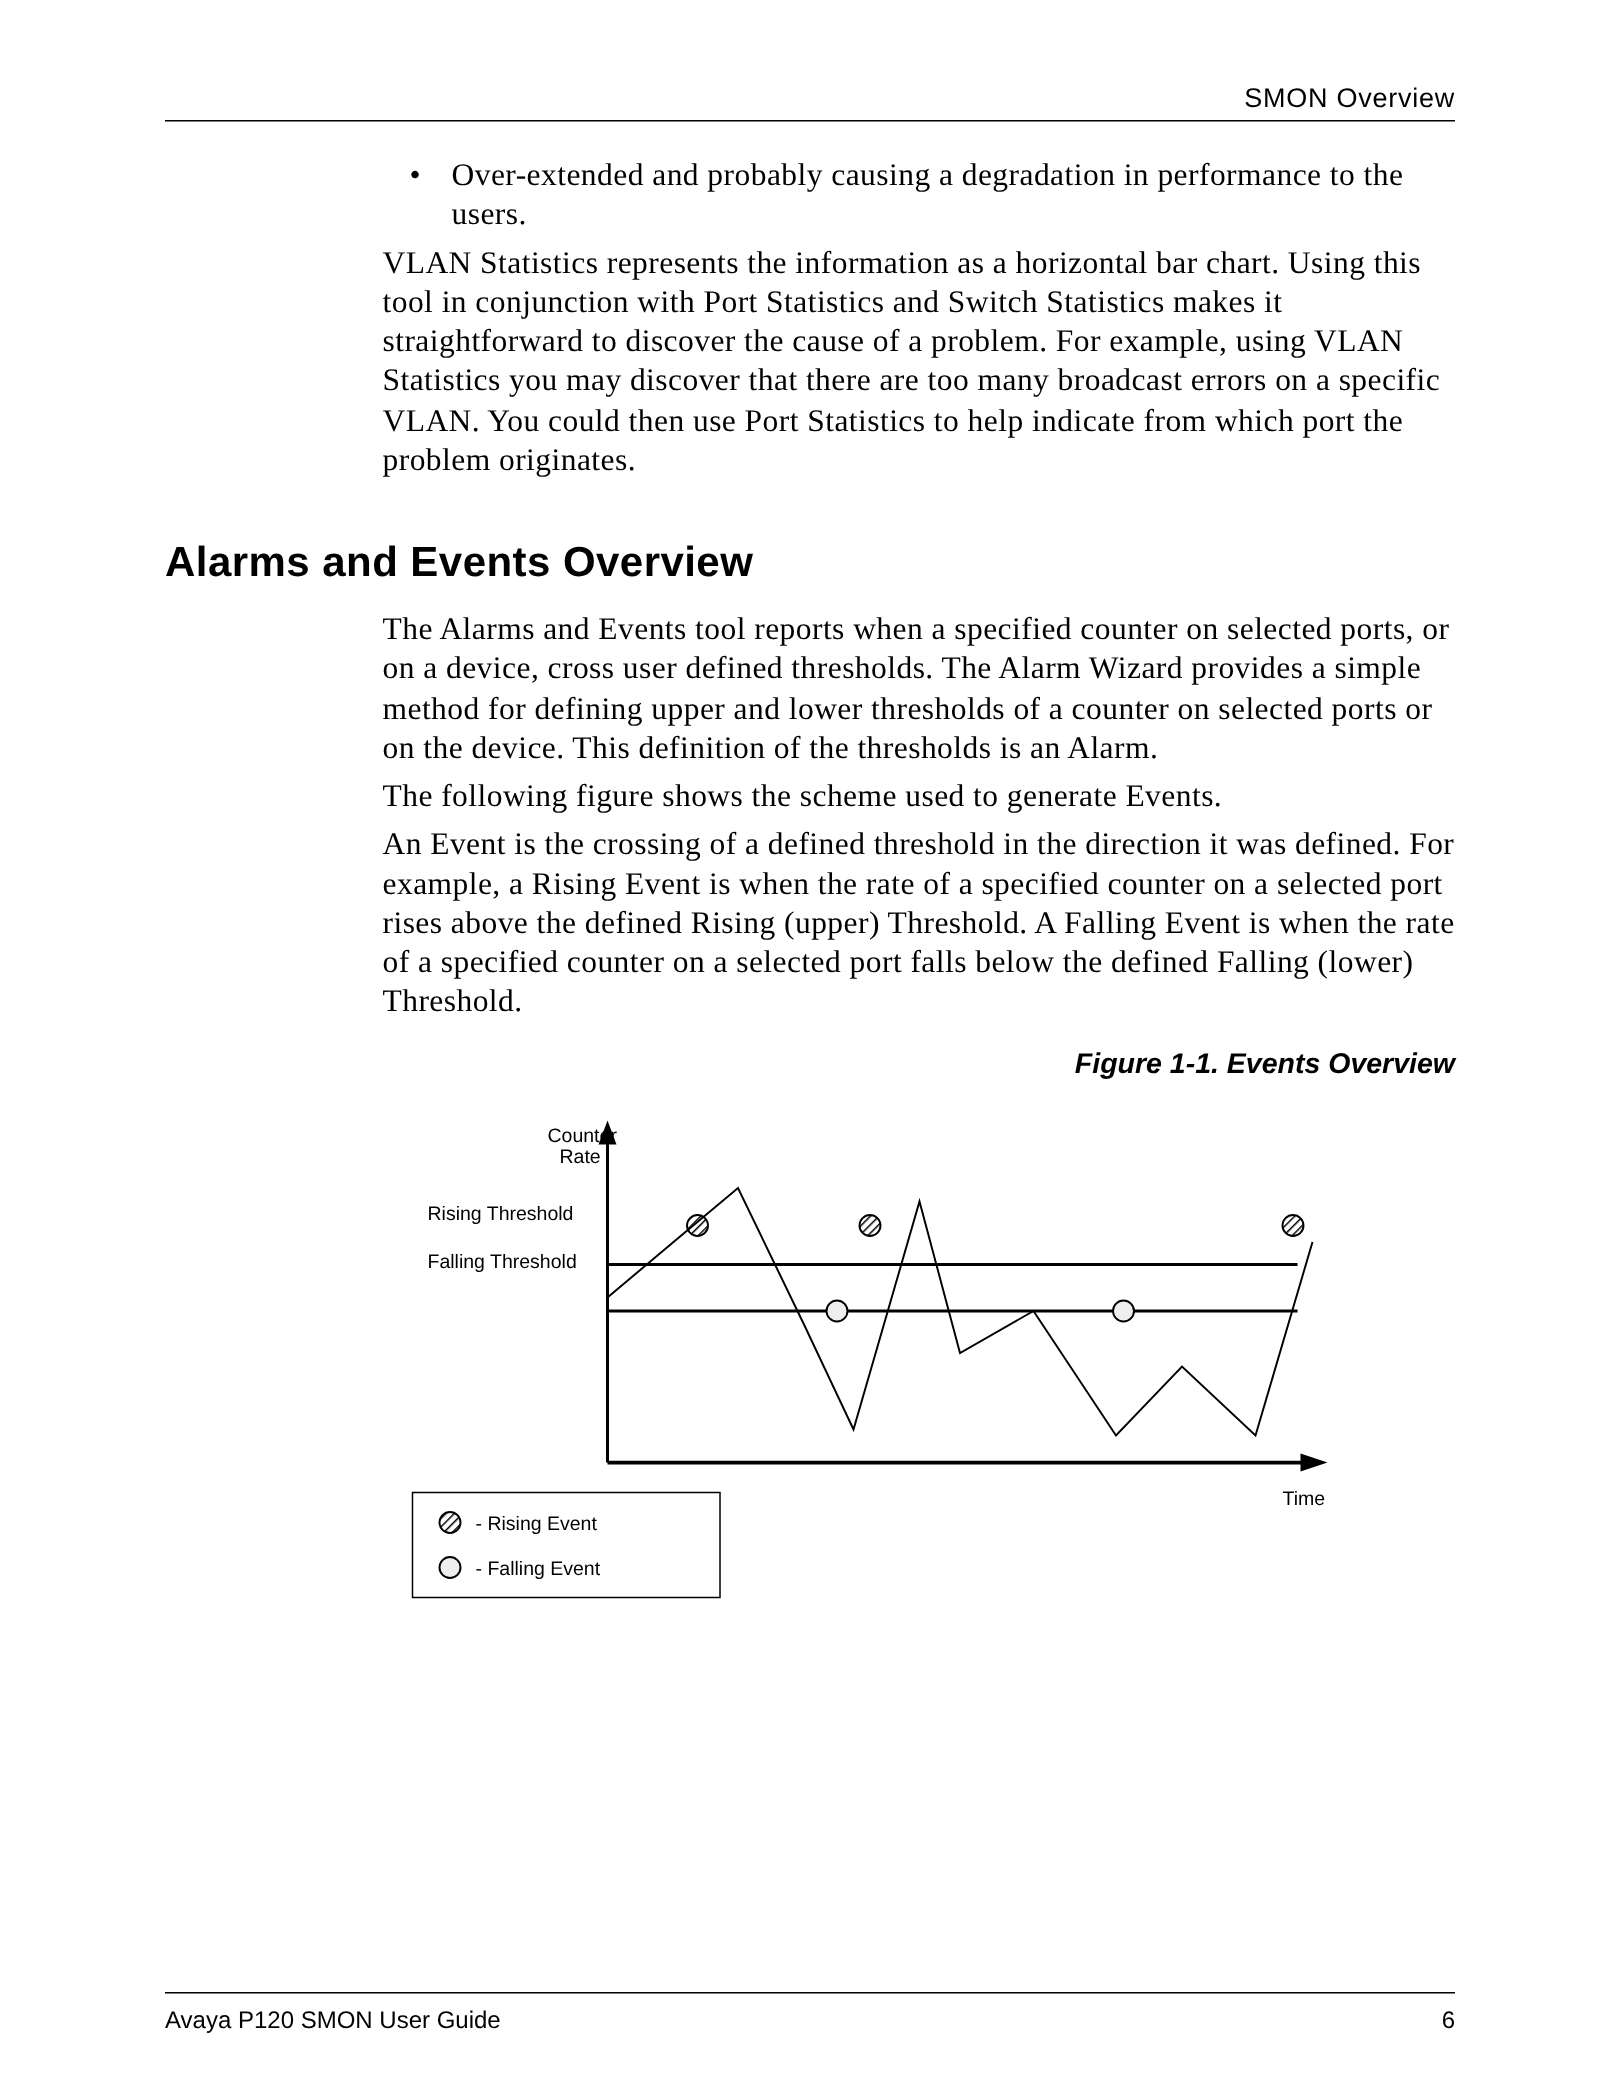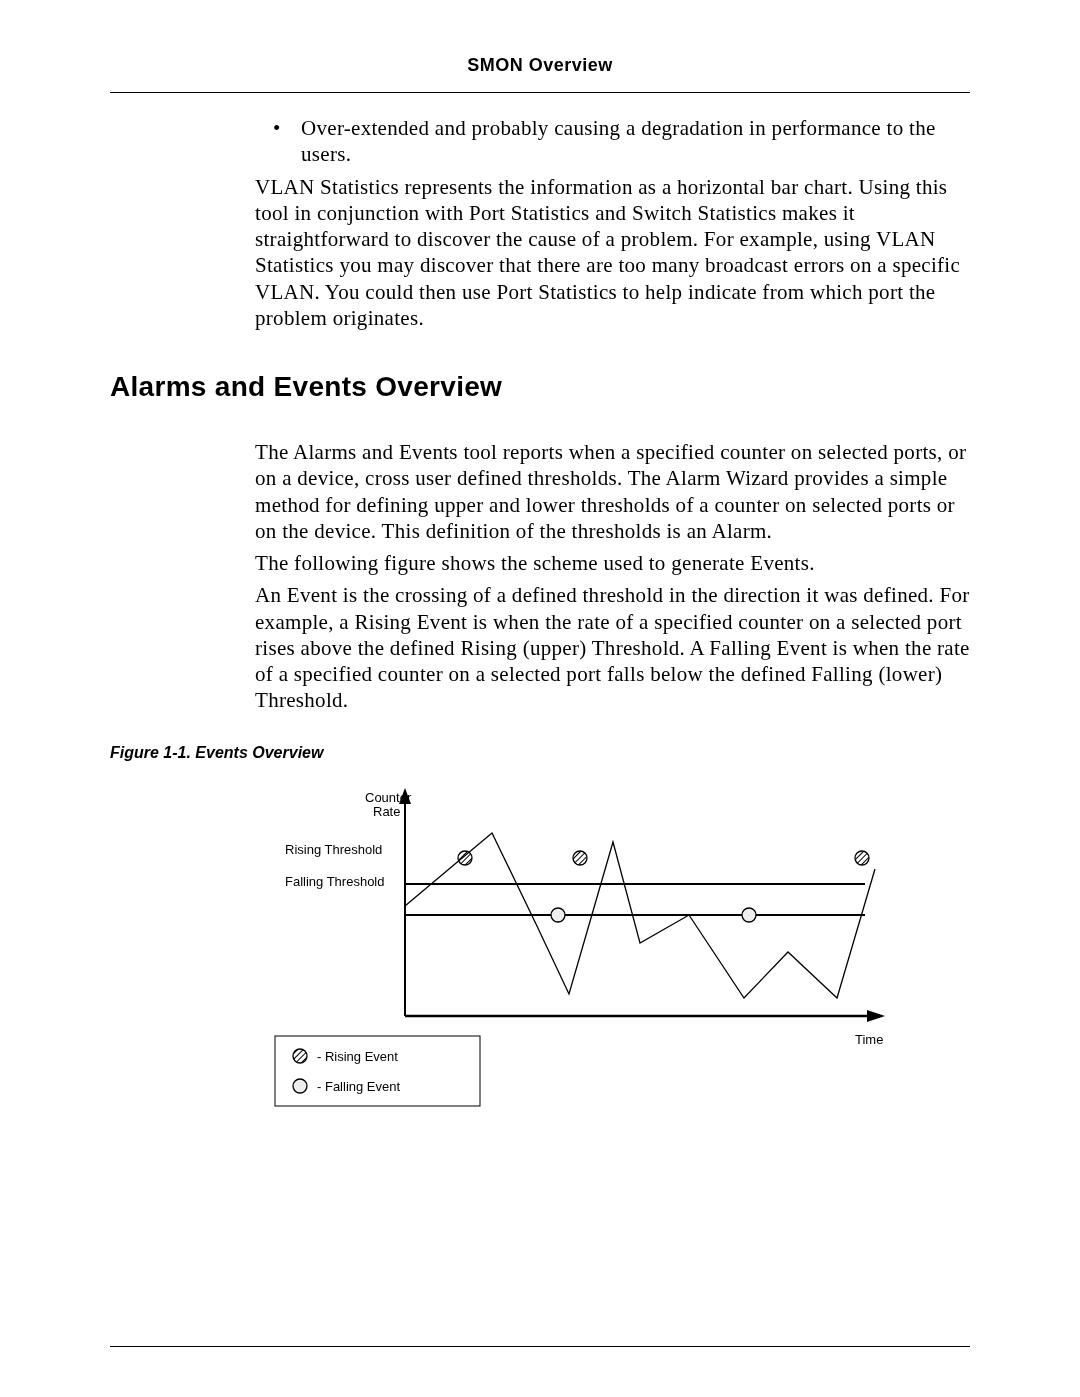--- a/index.html
+++ b/index.html
@@ -10,25 +10,25 @@
     font-family: "Times New Roman", Times, serif;
   }
   .page {
     width: 1080px;
     height: 1397px;
     position: relative;
     box-sizing: border-box;
     padding: 55px 110px 0 110px;
   }
   .header {
-    text-align: center;
+    text-align: right;
     font-family: Arial, Helvetica, sans-serif;
-    font-weight: bold;
+    font-weight: normal;
     font-size: 18px;
-    margin-bottom: 16px;
+    margin-bottom: 4px;
     letter-spacing: 0.5px;
   }
   .hr {
     border: none;
     border-top: 1.0px solid #000;
     margin: 0;
   }
   .body-indent {
     margin-left: 145px;
     font-size: 21px;
@@ -50,30 +50,30 @@
     flex: 1;
   }
   .para {
     margin-top: 6px;
   }
   .section-heading {
     font-family: Arial, Helvetica, sans-serif;
     font-weight: bold;
     font-size: 28px;
     margin-top: 40px;
-    margin-bottom: 36px;
+    margin-bottom: 15px;
     letter-spacing: 0.3px;
   }
   .figure-caption {
     font-family: Arial, Helvetica, sans-serif;
     font-style: italic;
     font-weight: bold;
-    font-size: 16px;
-    text-align: left;
-    margin-top: 30px;
+    font-size: 19px;
+    text-align: right;
+    margin-top: 18px;
   }
   .figure-wrap {
     margin-left: 145px;
     margin-top: 24px;
   }
   .footer {
     position: absolute;
     left: 110px;
     right: 110px;
     bottom: 40px;
@@ -156,15 +156,19 @@
       <rect x="20" y="250" width="205" height="70" fill="none" stroke="#000" stroke-width="1"></rect>
       <circle cx="45" cy="270" r="7" fill="url(#hatch)" stroke="#000" stroke-width="1.3"></circle>
       <text x="62" y="275" font-family="Arial" font-size="13">- Rising Event</text>
       <circle cx="45" cy="300" r="7" fill="#eee" stroke="#000" stroke-width="1.3"></circle>
       <text x="62" y="305" font-family="Arial" font-size="13">- Falling Event</text>
     </svg>
   </div>
 
   <div class="footer">
     <hr class="footer-line">
+    <div class="footer-row">
+      <span>Avaya P120 SMON User Guide</span>
+      <span>6</span>
+    </div>
   </div>
 
 </div>
 
 </body></html>

